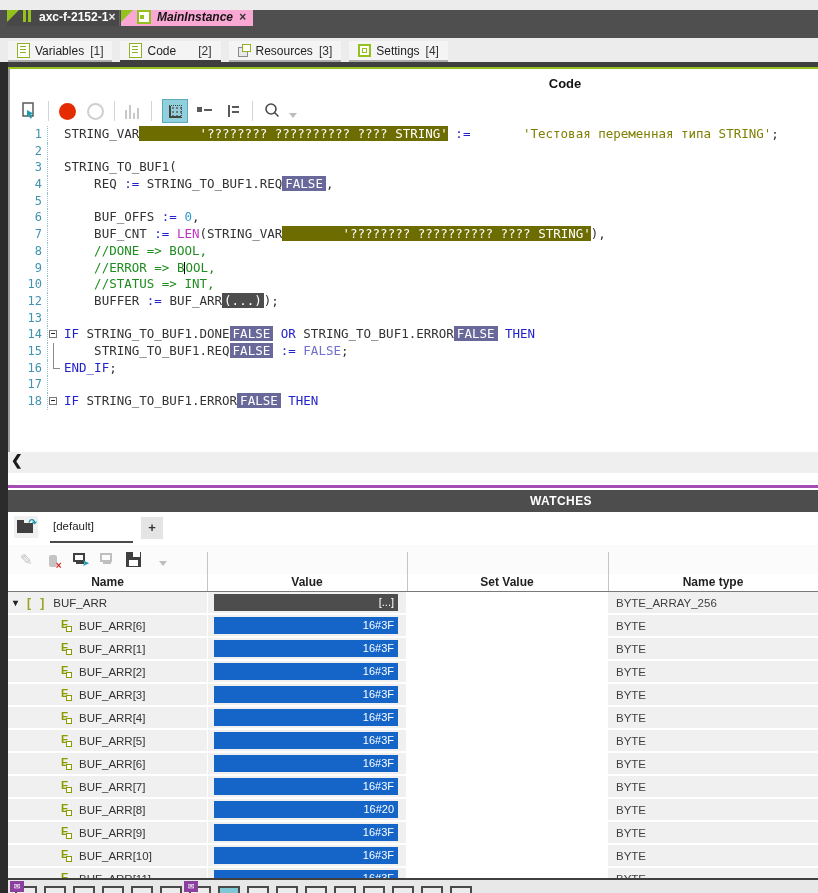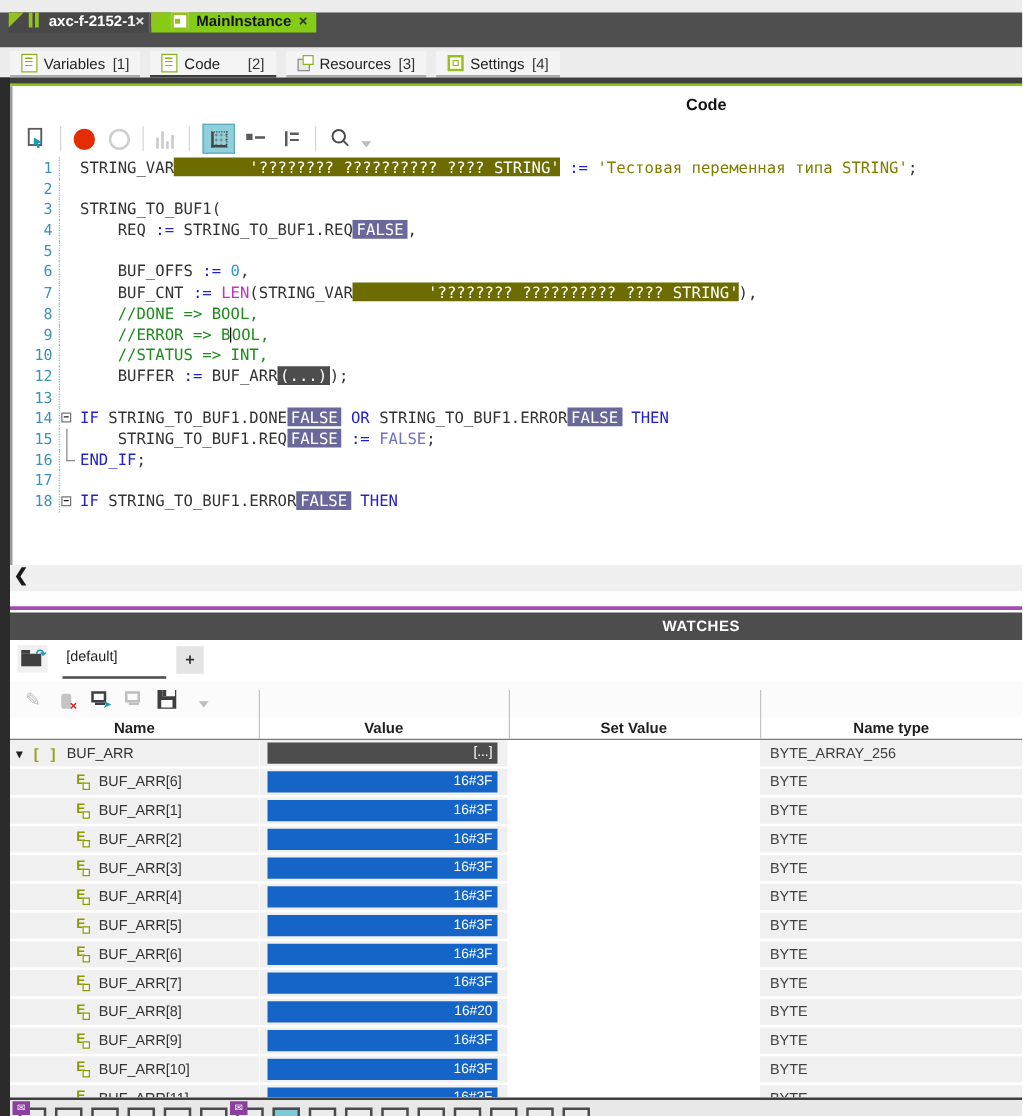--- a/index.html
+++ b/index.html
@@ -7,21 +7,21 @@
     font-family:"Liberation Sans",sans-serif;}
 
   
   .topbar{position:absolute;top:0;left:0;right:0;height:38px;background:#ECECEC;}
   .tabstrip{position:absolute;top:10px;left:0;right:0;height:28px;background:#4F4F4F;}
   .dtab{position:absolute;top:0;height:16px;display:flex;align-items:flex-start;
     font-weight:bold;font-size:12px;box-sizing:border-box;cursor:default;}
   .dtab .corner{position:absolute;top:0;left:0;width:0;height:0;
     border-top:12px solid #95C11F;border-right:12px solid transparent;}
   .tab-dark{left:7px;width:113px;background:#484848;color:#fff;border-right:1px solid #666;}
-  .tab-active{left:121px;width:132px;background:#84cc16;color:#141414;}
+  .tab-active{left:121px;width:132px;background:#f9a8d4;color:#141414;font-style:italic;}
   .tab-label{margin-left:6px;white-space:nowrap;}
   .close-x{margin-left:auto;margin-right:7px;font-size:12px;font-weight:bold;cursor:pointer;}
   .tab-dark .close-x{color:#E8E8E8;}
   .tab-active .close-x{color:#333;}
   .plcbars{display:inline-flex;margin-left:16px;}
   .plcbars i{width:3px;height:12px;background:#95C11F;margin-right:2px;}
   .progicon{display:inline-block;margin-left:16px;width:10px;height:10px;
     border:2px solid #95C11F;background:#fff;position:relative;}
   .progicon::after{content:"";position:absolute;left:1px;top:3px;width:4px;height:4px;background:#95C11F;}
 
@@ -85,21 +85,21 @@
   .fold.fstart::after{content:"";position:absolute;left:3px;top:7px;width:4px;height:1px;background:#222;}
   .fold.fmid::before{content:"";position:absolute;left:5px;top:0;bottom:0;width:1px;background:#8A8A8A;}
   .fold.fend::before{content:"";position:absolute;left:5px;top:0;height:9px;width:1px;background:#8A8A8A;}
   .fold.fend::after{content:"";position:absolute;left:5px;top:8px;width:7px;height:1px;background:#8A8A8A;}
   .ct{padding-left:3px;}
   .sp{white-space:pre;}
   .sg-p{color:#333;}
   .sg-k{color:#2222CC;}
   .sg-kf{color:#7070CC;}
   .sg-n{color:#2E9AD0;}
-  .sg-s{color:#7E7E00;}
+  .sg-s{color:#7E7E00;margin-left:45px;}
   .sg-c{color:#1E8C1E;}
   .sg-f{color:#C233C2;}
   .sg-mb{background:#68689A;color:#fff;padding:0 3px;}
   .sg-ms{background:#6C6C00;color:#fff;}
   .sg-ma{background:#4D4D4D;color:#fff;padding:0 2px;}
   .sg-mn{background:#1565C8;color:#fff;display:inline-block;min-width:50px;text-align:right;padding:0 5px;}
   .sg-caret{display:inline-block;width:0;height:12px;border-left:1px solid #000;vertical-align:-2px;}
 
   .code-bottom{position:absolute;top:452px;left:8px;right:0;height:21px;background:#EFEFEF;
     color:#1A1A1A;font-weight:bold;font-size:14px;padding-left:3px;box-sizing:border-box;}

